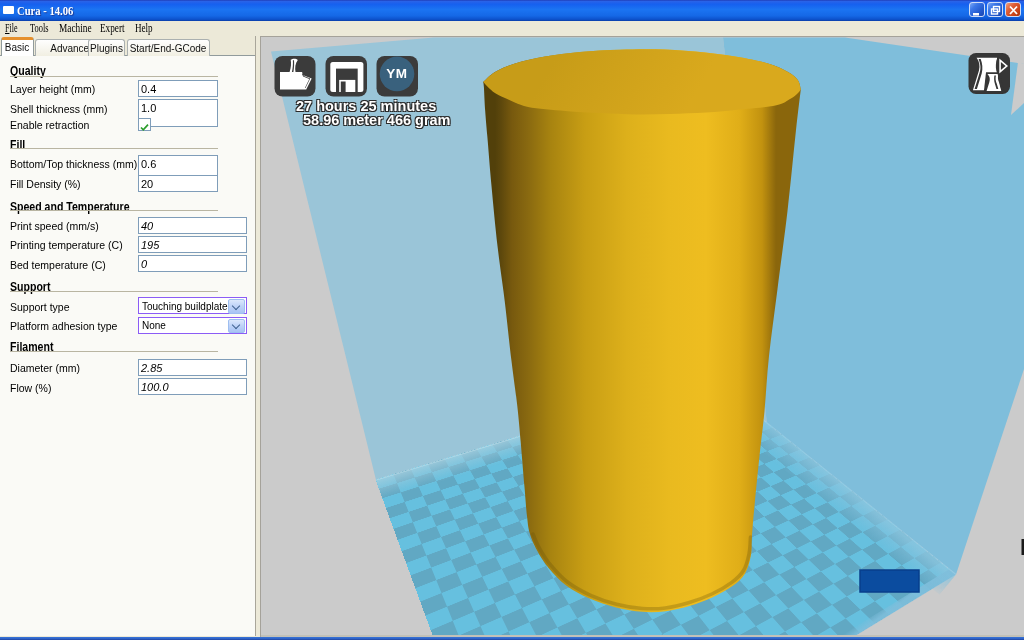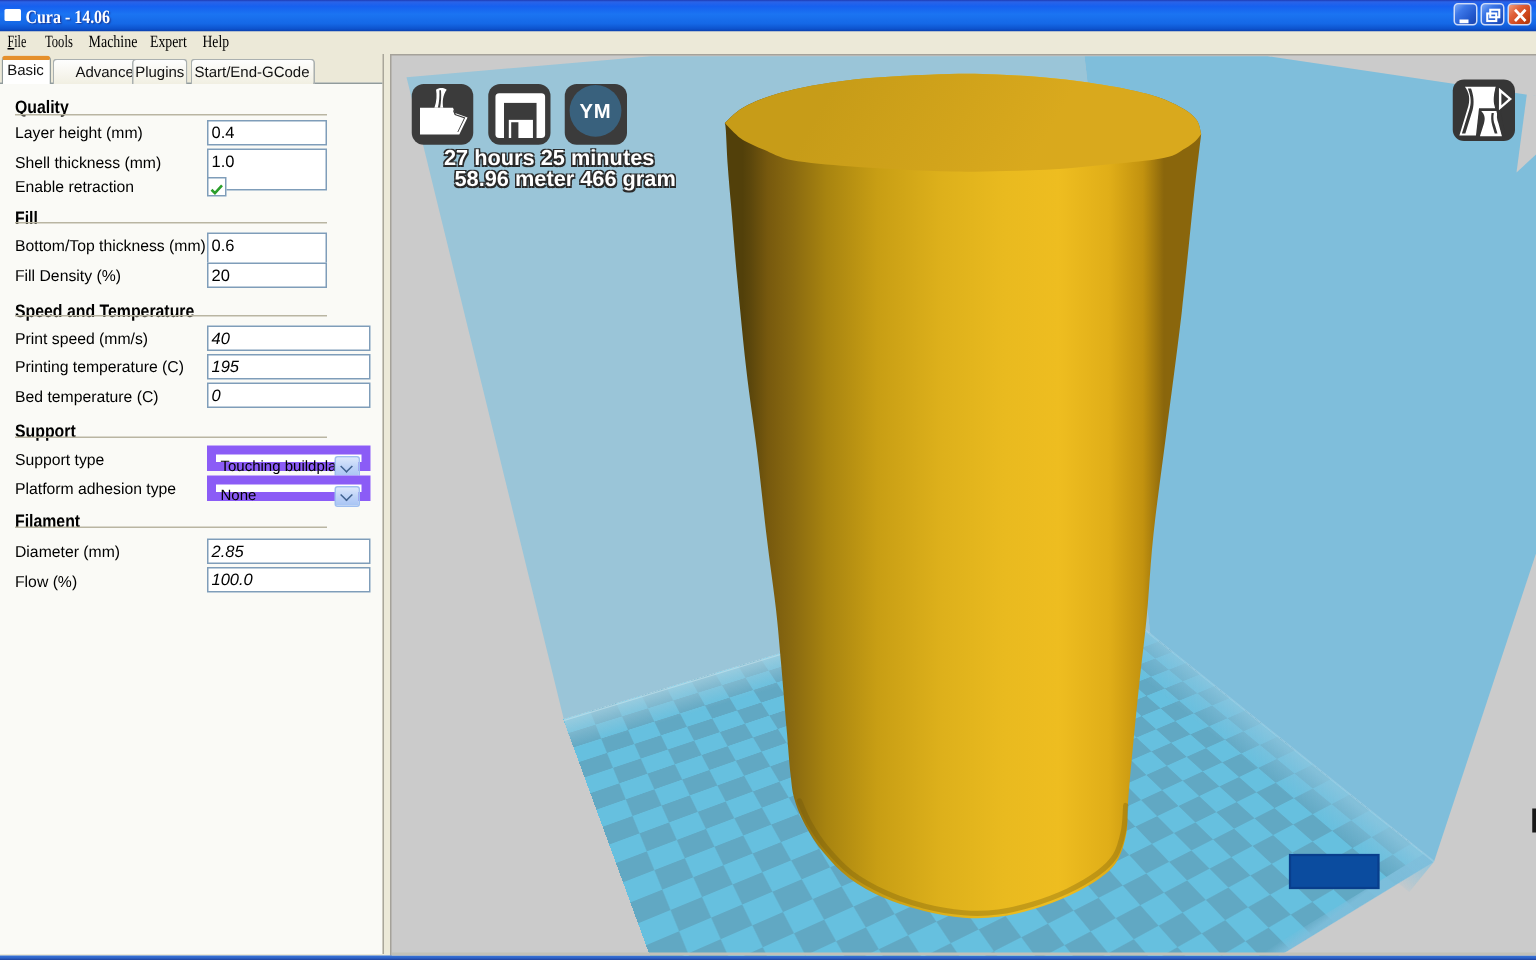--- a/index.html
+++ b/index.html
@@ -25,21 +25,21 @@
 
 #panel{left:0;top:55px;width:254.5px;height:581px;background:#fafaf6;border-top:1px solid #919b9c;box-sizing:border-box;}
 #panelsep{left:254.5px;top:36px;width:1px;height:600px;background:#a9a69a;}
 #panelgap{left:255.5px;top:36px;width:5px;height:600px;background:#ece9d8;}
 .hdr{font:bold 12px "Liberation Sans",sans-serif;color:#000;left:10px;transform:scaleX(0.88);transform-origin:0 0;white-space:nowrap;}
 .rule{left:10px;width:208px;height:1px;background:#b9b5a2;}
 .lbl{font:10.5px "Liberation Sans",sans-serif;color:#000;left:10px;white-space:nowrap;}
 .inp{box-sizing:border-box;background:#fff;border:1px solid #7f9db9;font:11px "Liberation Sans",sans-serif;color:#000;padding:2px 0 0 2px;left:138px;}
 .w1{width:80px;}.w2{width:109px;font-style:italic;}
 
-.combo{box-sizing:border-box;background:#fff;border:6px solid #8b5cf6;font:10px "Liberation Sans",sans-serif;left:138px;width:109px;height:17px;padding:2.5px 0 0 3px;}
+.combo{box-sizing:border-box;background:#fff;border:1px solid #8b5cf6;font:10px "Liberation Sans",sans-serif;left:138px;width:109px;height:17px;padding:2.5px 0 0 3px;}
 .cbtn{position:absolute;right:1.2px;top:1.2px;width:14.6px;height:12.6px;border:1px solid #9ebef0;border-radius:2px;background:linear-gradient(180deg,#dce8fc,#c0d4f8 45%,#a8c4f4);}
 .cbtn:after{content:"";position:absolute;left:3.8px;top:2.6px;width:5px;height:5px;border-right:1.8px solid #3f618f;border-bottom:1.8px solid #3f618f;transform:rotate(45deg);}
 
 #chk{left:138px;top:117.5px;width:13px;height:13px;background:#fff;border:1px solid #7f9db9;box-sizing:border-box;}
 
 #viewport{left:260px;top:36px;width:764px;height:601px;background:#cbcbcb;overflow:hidden;border-left:1px solid #a5a29a;border-top:1px solid #a5a29a;box-sizing:border-box;}
 #walls,#overlay{position:absolute;left:-261px;top:-36.5px;width:1024px;height:640px;}
 #walls{z-index:1;}
 #plate{position:absolute;left:0;top:0;width:600px;height:600px;z-index:2;transform-origin:0 0;
 background-image:conic-gradient(#66c0df 25%,#61a8c3 25% 50%,#66c0df 50% 75%,#61a8c3 75%);

